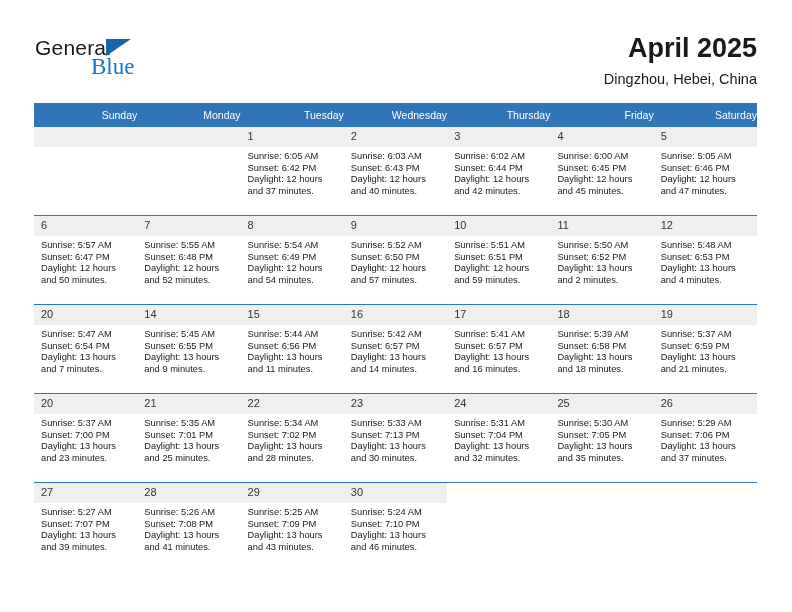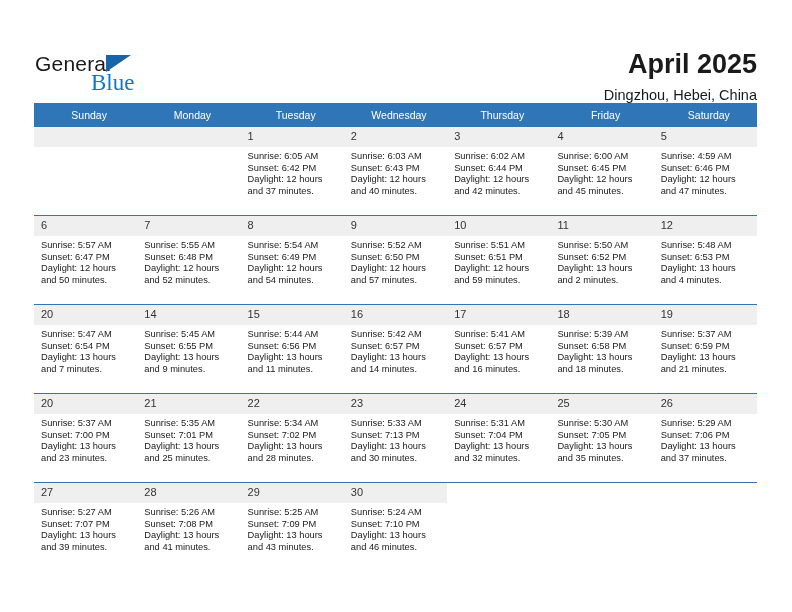--- a/index.html
+++ b/index.html
@@ -17,21 +17,21 @@
   .page {
     position: relative;
     width: 792px;
     height: 612px;
   }
 
   
   .header {
     position: absolute;
     left: 0;
-    top: 16px;
+    top: 0;
     width: 792px;
     height: 95px;
   }
   .logo {
     position: absolute;
     left: 35px;
     top: 36px;
     width: 220px;
     height: 50px;
   }
@@ -94,21 +94,21 @@
   table.cal {
     border-collapse: collapse;
     table-layout: fixed;
     width: 723px;
   }
   table.cal th {
     background: #2f76b8;
     color: #ffffff;
     font-size: 10.5px;
     font-weight: normal;
-    text-align: center;
+    text-align: right;
     padding: 6px 0 6px 7px;
     height: 10px;
     border: none;
   }
   table.cal td {
     vertical-align: top;
     padding: 0;
     border: none;
     border-top: 1.6px solid #2f76b8;
     height: 78px;
@@ -234,21 +234,21 @@
                   <div>Sunset: 6:45 PM</div>
                   <div>Daylight: 12 hours</div>
                   <div>and 45 minutes.</div>
                 </div>
               </div>
             </td>
             <td>
               <div class="daybox">
                 <div class="daynum-band">5</div>
                 <div class="details">
-                  <div>Sunrise: 4:59 AM</div>
+                  <div>Sunrise: 5:05 AM</div>
                   <div>Sunset: 6:46 PM</div>
                   <div>Daylight: 12 hours</div>
                   <div>and 47 minutes.</div>
                 </div>
               </div>
             </td>
           </tr>
           <tr class="week">
             <td>
               <div class="daybox">

